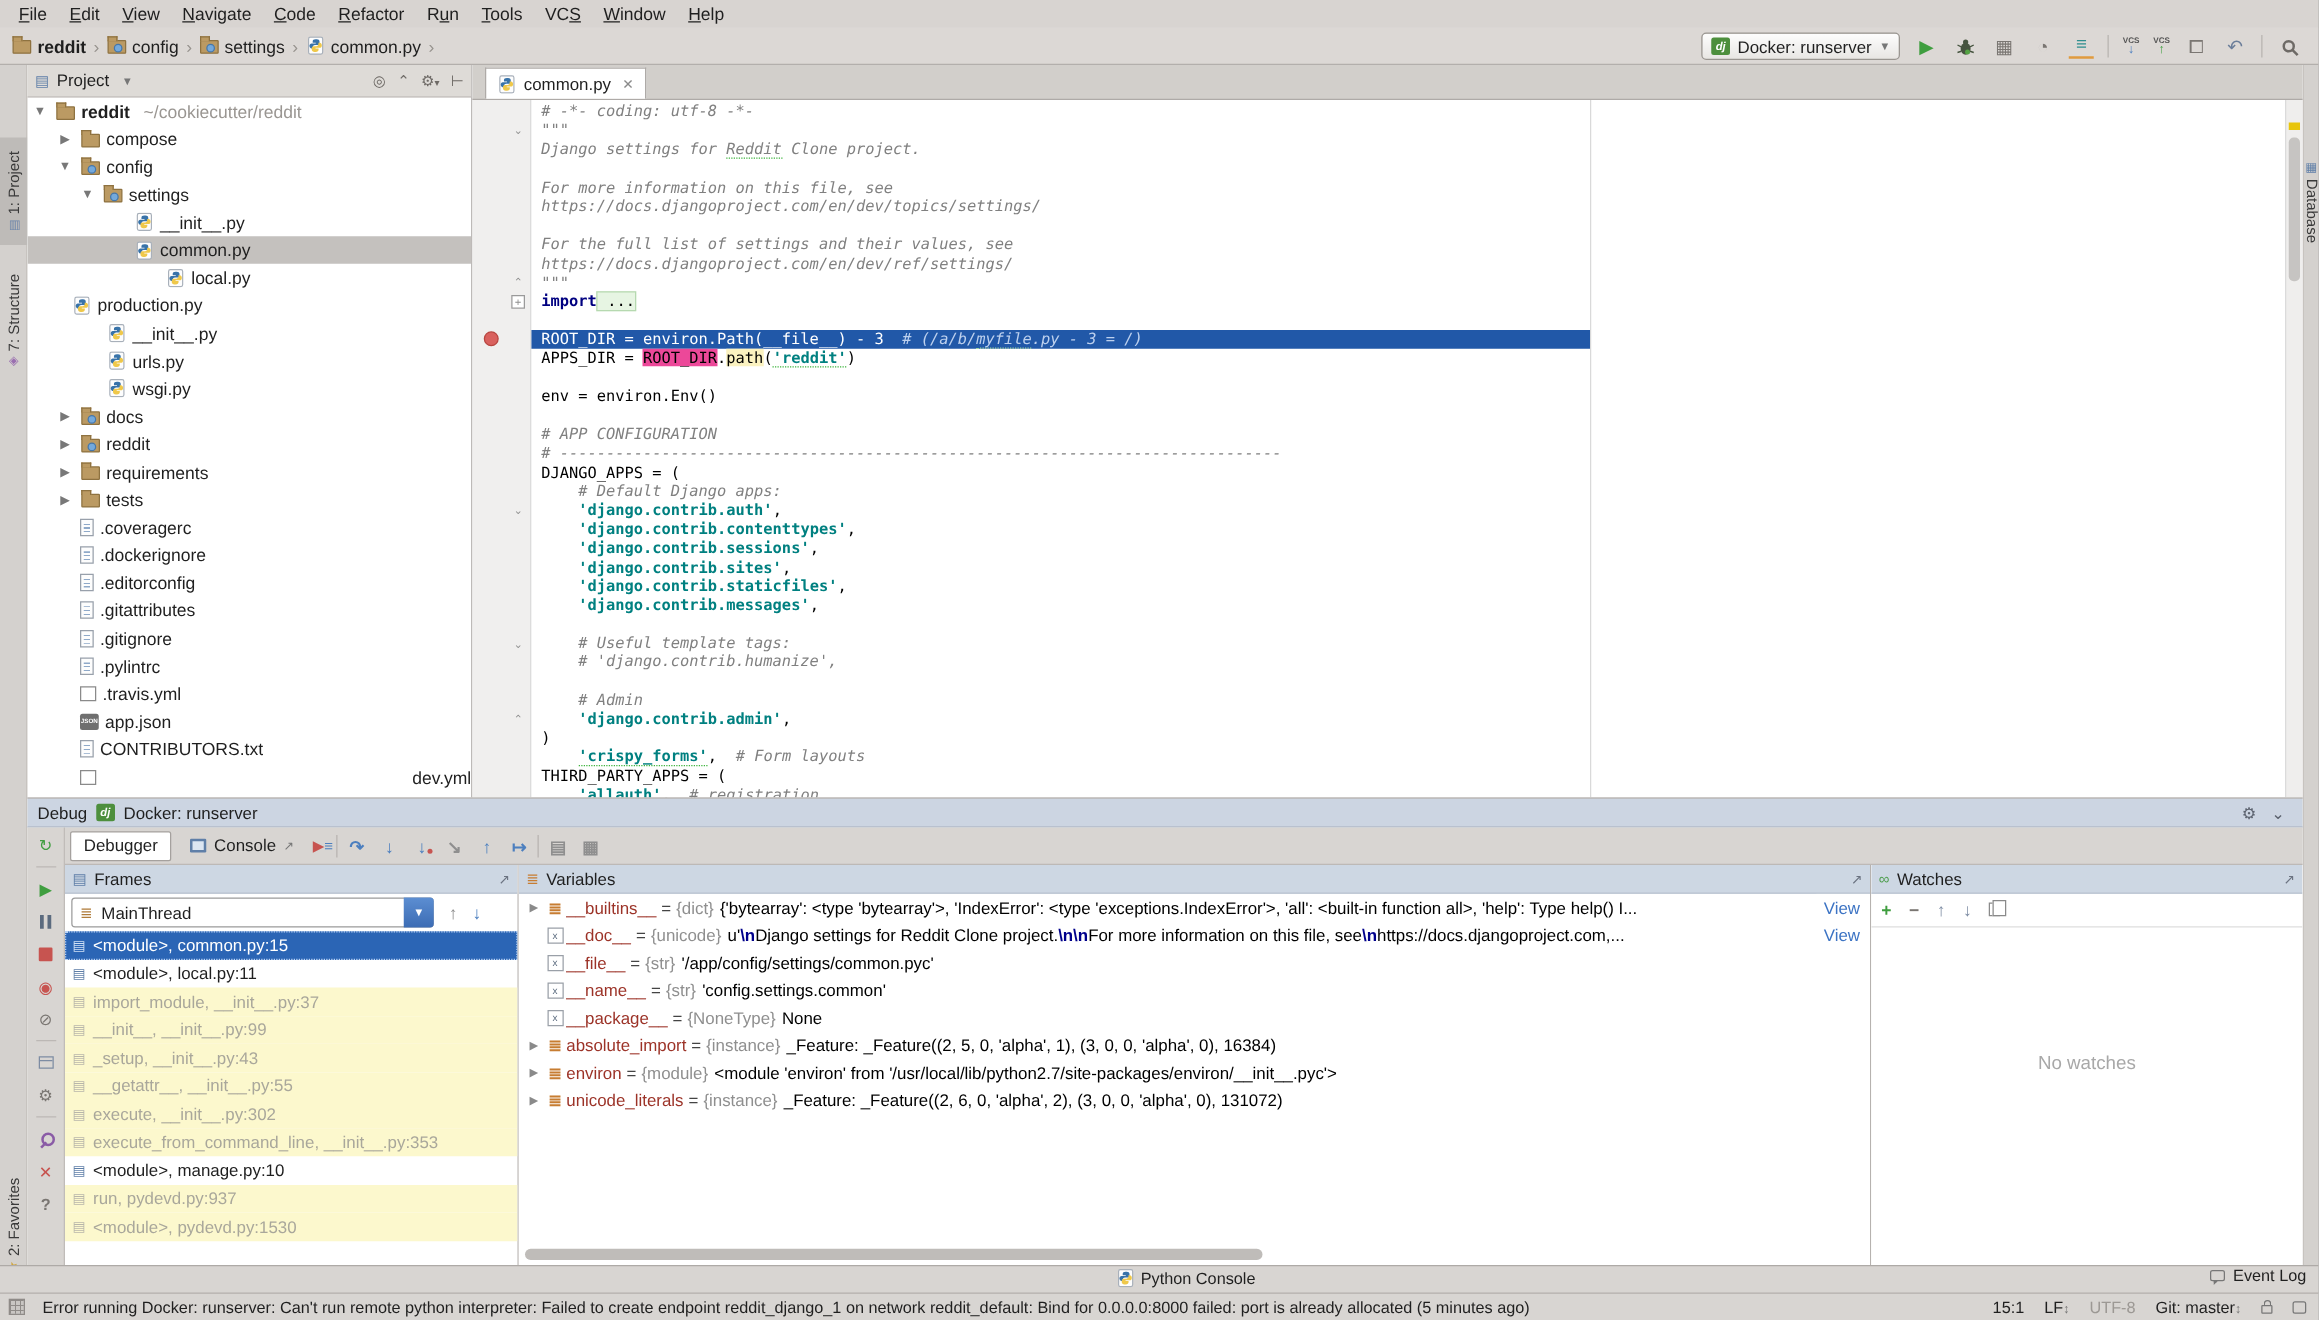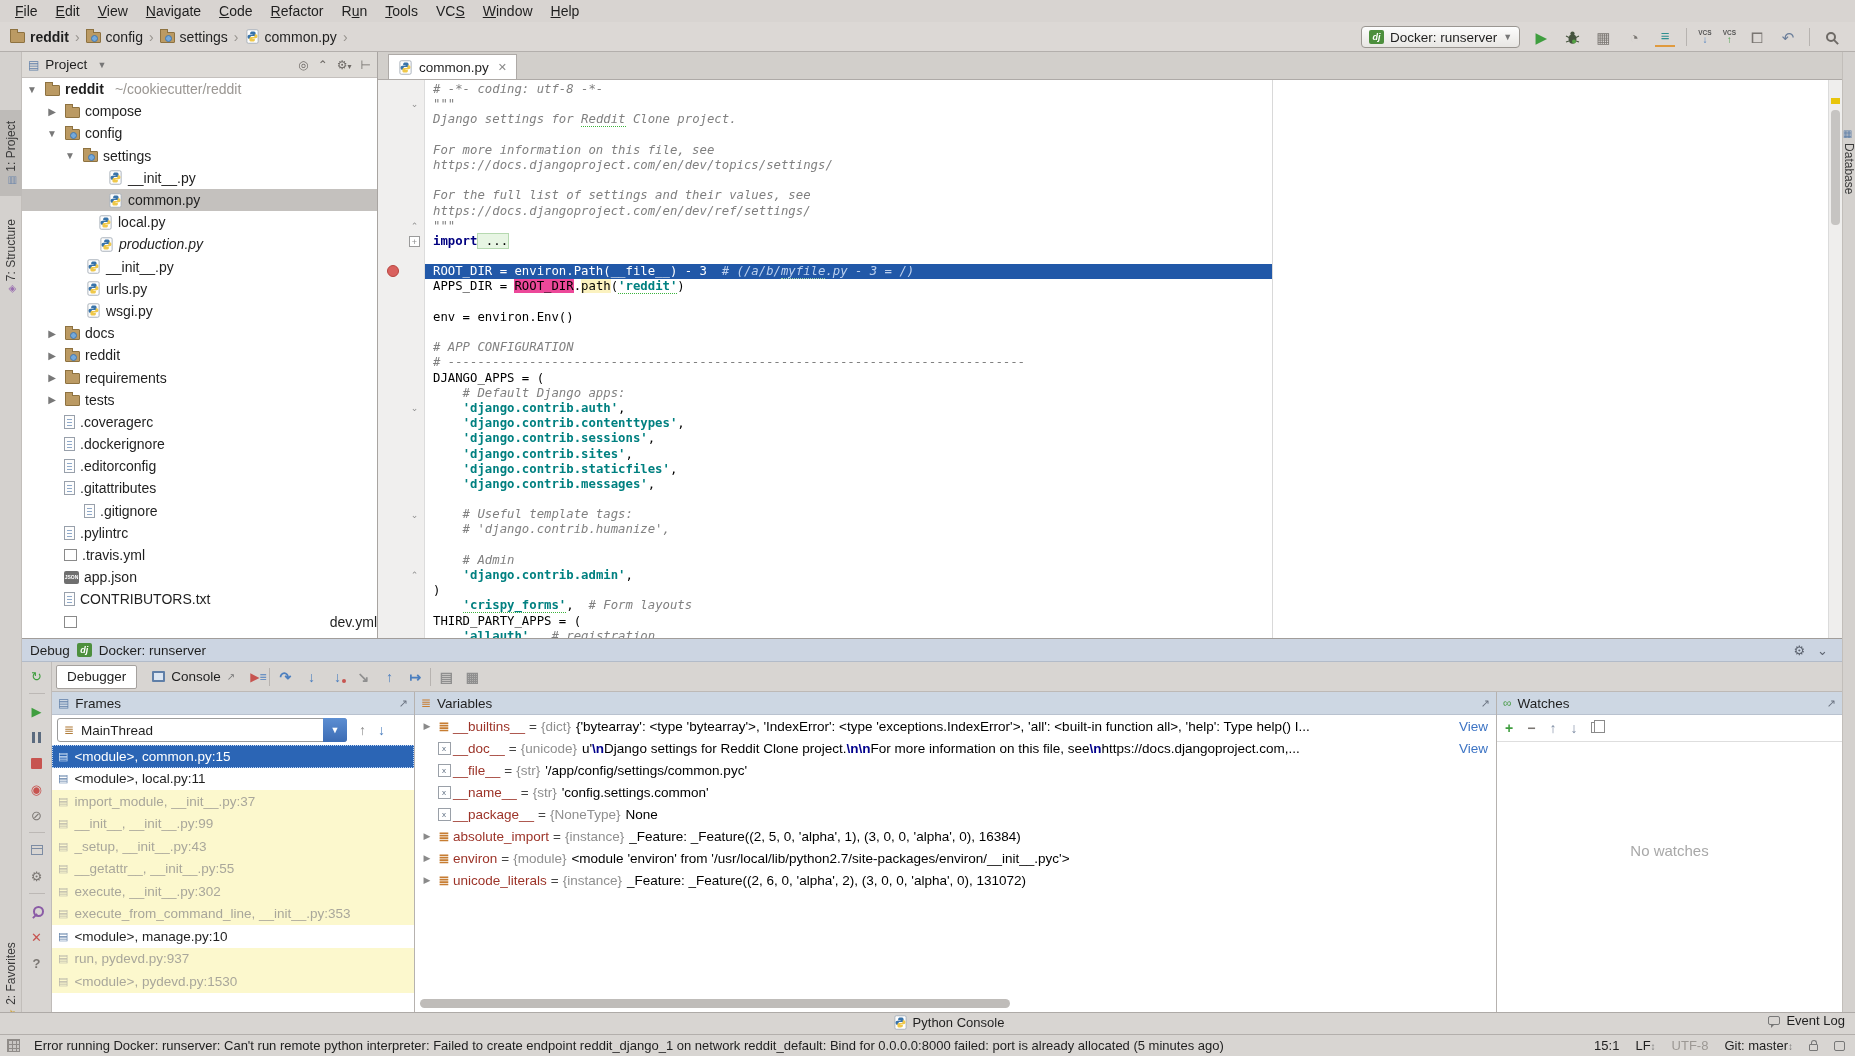--- a/index.html
+++ b/index.html
@@ -333,31 +333,31 @@
         <div class="trow sel" style="padding-left: 86px;">
           <span class="ic">
             <svg width="15" height="15" viewBox="0 0 16 16">
               <rect x="2" y="0.8" width="12" height="14.4" rx="1.5" fill="#fdfdfd" stroke="#a8b0ba"></rect>
               <path d="M8 2.6c-1.7 0-2.5.7-2.5 1.8v1.1h2.6v.6H4.5c-1 0-1.8.8-1.8 2.1s.8 2.2 1.8 2.2h1.1V9.1c0-.9.8-1.6 1.8-1.6h2.3c.9 0 1.6-.7 1.6-1.6V4.4c0-1.1-1-1.8-2.3-1.8z" fill="#3873a9"></path>
               <path d="M8 13.4c1.7 0 2.5-.7 2.5-1.8v-1.1H7.9v-.6h3.6c1 0 1.8-.8 1.8-2.1S12.5 5.6 11.5 5.6h-1.1v1.3c0 .9-.8 1.6-1.8 1.6H6.3c-.9 0-1.6.7-1.6 1.6v1.5c0 1.1 1 1.8 2.3 1.8z" fill="#efc84a"></path>
             </svg>
           </span>
           <span class="lbl">common.py</span>
         </div>
-        <div class="trow" style="padding-left: 76px;">
+        <div class="trow" style="padding-left: 111px;">
           <span class="ic">
             <svg width="15" height="15" viewBox="0 0 16 16">
               <rect x="2" y="0.8" width="12" height="14.4" rx="1.5" fill="#fdfdfd" stroke="#a8b0ba"></rect>
               <path d="M8 2.6c-1.7 0-2.5.7-2.5 1.8v1.1h2.6v.6H4.5c-1 0-1.8.8-1.8 2.1s.8 2.2 1.8 2.2h1.1V9.1c0-.9.8-1.6 1.8-1.6h2.3c.9 0 1.6-.7 1.6-1.6V4.4c0-1.1-1-1.8-2.3-1.8z" fill="#3873a9"></path>
               <path d="M8 13.4c1.7 0 2.5-.7 2.5-1.8v-1.1H7.9v-.6h3.6c1 0 1.8-.8 1.8-2.1S12.5 5.6 11.5 5.6h-1.1v1.3c0 .9-.8 1.6-1.8 1.6H6.3c-.9 0-1.6.7-1.6 1.6v1.5c0 1.1 1 1.8 2.3 1.8z" fill="#efc84a"></path>
             </svg>
           </span>
           <span class="lbl">local.py</span>
         </div>
-        <div class="trow" style="padding-left: 77px; font-style: italic;">
+        <div class="trow" style="padding-left: 36px;">
           <span class="ic">
             <svg width="15" height="15" viewBox="0 0 16 16">
               <rect x="2" y="0.8" width="12" height="14.4" rx="1.5" fill="#fdfdfd" stroke="#a8b0ba"></rect>
               <path d="M8 2.6c-1.7 0-2.5.7-2.5 1.8v1.1h2.6v.6H4.5c-1 0-1.8.8-1.8 2.1s.8 2.2 1.8 2.2h1.1V9.1c0-.9.8-1.6 1.8-1.6h2.3c.9 0 1.6-.7 1.6-1.6V4.4c0-1.1-1-1.8-2.3-1.8z" fill="#3873a9"></path>
               <path d="M8 13.4c1.7 0 2.5-.7 2.5-1.8v-1.1H7.9v-.6h3.6c1 0 1.8-.8 1.8-2.1S12.5 5.6 11.5 5.6h-1.1v1.3c0 .9-.8 1.6-1.8 1.6H6.3c-.9 0-1.6.7-1.6 1.6v1.5c0 1.1 1 1.8 2.3 1.8z" fill="#efc84a"></path>
             </svg>
           </span>
           <span class="lbl">production.py</span>
         </div>
         <div class="trow" style="padding-left: 64px;">
@@ -419,21 +419,21 @@
           <span class="lbl">.dockerignore</span>
         </div>
         <div class="trow" style="padding-left: 42px;">
           <span class="ic ic-file"></span>
           <span class="lbl">.editorconfig</span>
         </div>
         <div class="trow" style="padding-left: 42px;">
           <span class="ic ic-file"></span>
           <span class="lbl">.gitattributes</span>
         </div>
-        <div class="trow" style="padding-left: 62px;">
+        <div class="trow" style="padding-left: 42px;">
           <span class="ic ic-file"></span>
           <span class="lbl">.gitignore</span>
         </div>
         <div class="trow" style="padding-left: 42px;">
           <span class="ic ic-file"></span>
           <span class="lbl">.pylintrc</span>
         </div>
         <div class="trow" style="padding-left: 42px;">
           <span class="ic ic-table"></span>
           <span class="lbl">.travis.yml</span>

